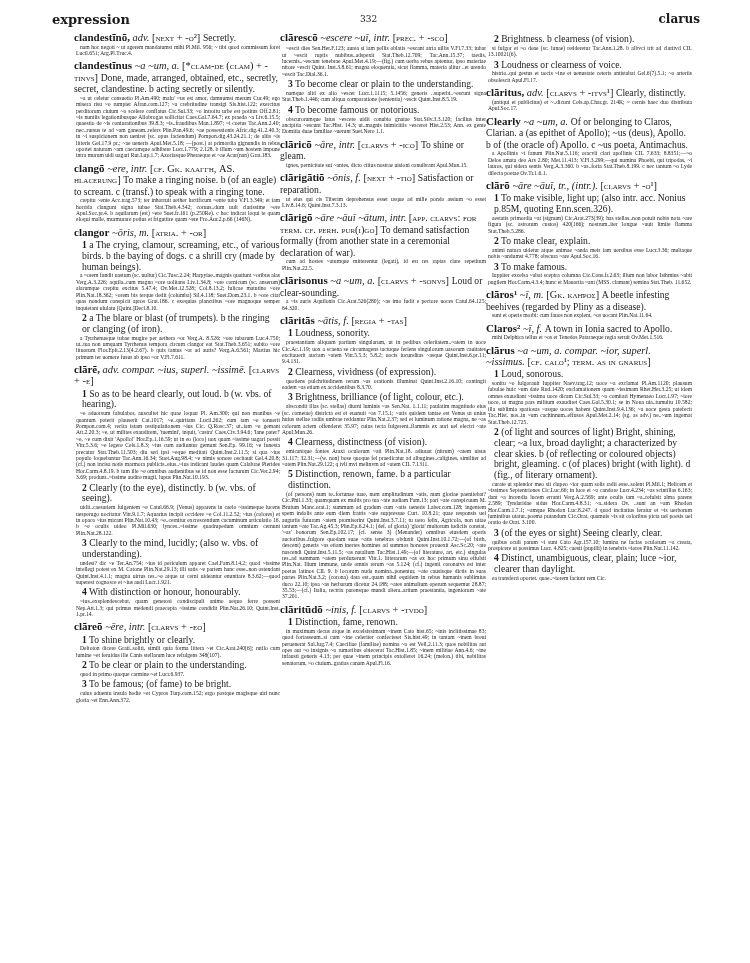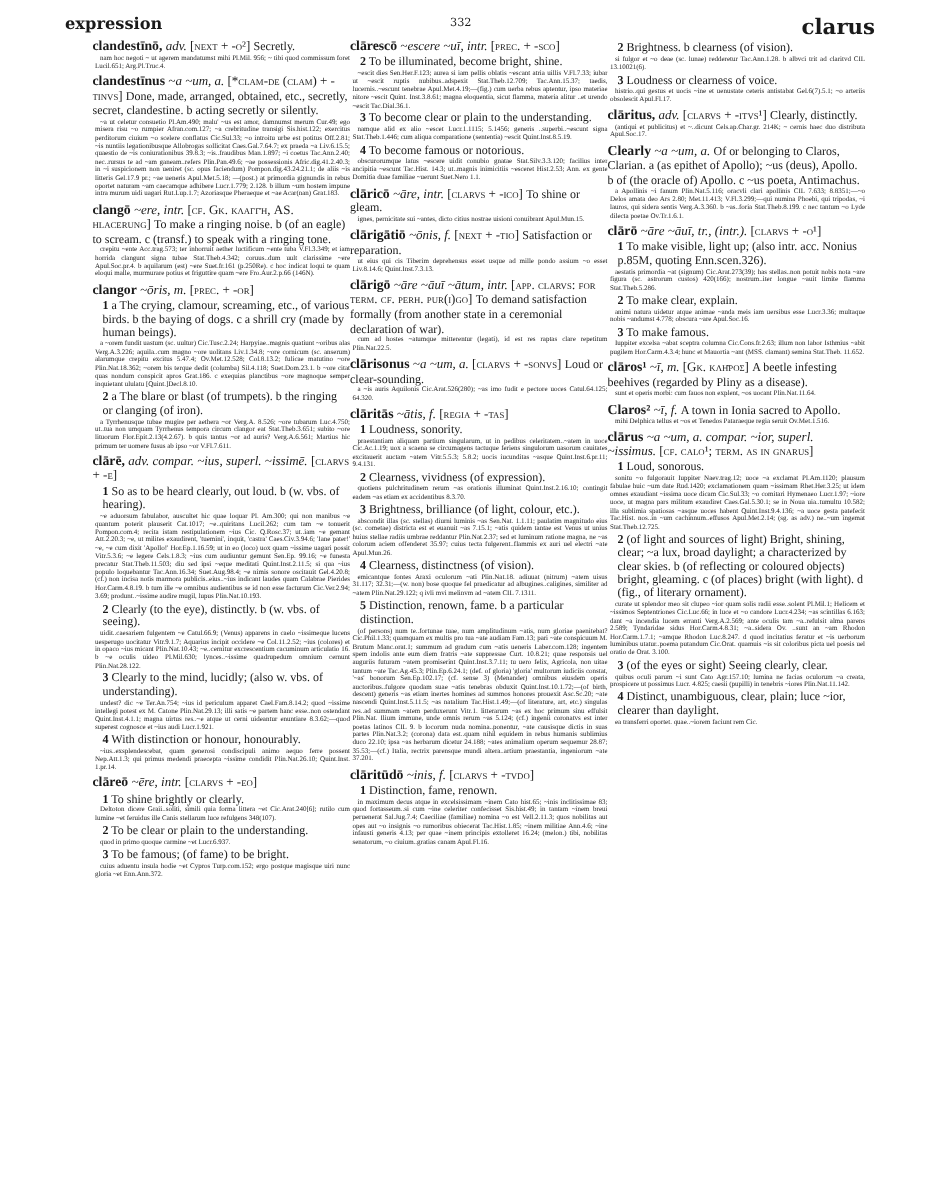--- a/index.html
+++ b/index.html
@@ -1,20 +1,20 @@
 <!DOCTYPE html>
 <html><head>
 <meta charset="utf-8">
 <style>
   html, body { margin: 0; padding: 0; background: #ffffff; }
   body { width: 750px; height: 963px; overflow: hidden; position: relative; color: #1a1a1a; font-family: "DejaVu Serif", "Liberation Serif", serif; }
   .running-head { position: absolute; top: 12px; left: 0; width: 750px; height: 16px; }
   .rh-left { position: absolute; left: 52px; top: 0; font-weight: bold; font-size: 13px; }
   .rh-center { position: absolute; left: 360px; top: 2px; font-size: 9px; }
-  .rh-right { position: absolute; right: 50px; top: 0; font-weight: bold; font-size: 17px; }
+  .rh-right { position: absolute; right: 50px; top: 0; font-weight: bold; font-size: 12px; }
   .columns { position: absolute; top: 32px; left: 74px; width: 640px; height: 925px; display: flex; gap: 0; font-family: Liberation Serif, serif; }
   .col { width: 206px; overflow: hidden; }
   .entry { margin-bottom: 4px; }
   .head-line { font-size: 10.4px; line-height: 11.2px; }
   .hw { font-weight: bold; font-size: 11px; }
   .gram { font-style: italic; }
   .etym { font-variant: small-caps; }
   .def { font-size: 9.6px; line-height: 10.6px; }
   .sense { margin-top: 2px; }
   .sense-def { font-size: 9.6px; line-height: 10.8px; padding-left: 8px; text-indent: -0px; }
@@ -39,21 +39,21 @@
       </div>
       <div class="entry">
         <div class="head-line"><span class="hw">clandestīnus</span> <span class="gram">~a ~um, a.</span> <span class="etym">[*clam-de (clam) + -tinvs]</span> <span class="def">Done, made, arranged, obtained, etc., secretly, secret, clandestine. b acting secretly or silently.</span></div>
         <div class="cit cit-first">~a ut celetur consuetio Pl.Am.490; malu' ~us est amor, damnumst merum Cur.49; ego misera risu ~o rumpier Afran.com.127; ~a crebritudine transigi Sis.hist.122; exercitus perditorum ciuium ~o scelere conflatus Cic.Sul.33; ~o introitu urbe est potitus Off.2.81; ~is nuntiis legationibusque Allobrogas sollicitat Caes.Gal.7.64.7; ex praeda ~a Liv.6.15.5; quaestio de ~is coniurationibus 39.8.3; ~is..fraudibus Man.1.897; ~i coetus Tac.Ann.2.40; nec..rursus te ad ~am ganeam..refers Plin.Pan.49.6; ~ae possessionis Afric.dig.41.2.40.3; in ~i suspicionem non ueniret (sc. opus faciendum) Pompon.dig.43.24.21.1; de aliis ~is litteris Gel.17.9 pr.; ~ae ueneris Apul.Met.5.18; —(post.) at primordia gignundis in rebus oportet naturam ~am caecamque adhibere Lucr.1.779; 2.128. b illum ~um hostem impune intra murum uidi uagari Rut.Lup.1.7; Azoriasque Pheraeque et ~ae Acar(nan) Grat.183.</div>
       </div>
       <div class="entry">
         <div class="head-line"><span class="hw">clangō</span> <span class="gram">~ere, intr.</span> <span class="etym">[cf. Gk. κλαγγή, AS. hlacerung]</span> <span class="def">To make a ringing noise. b (of an eagle) to scream. c (transf.) to speak with a ringing tone.</span></div>
         <div class="cit cit-first">crepitu ~ente Acc.trag.573; ter inhorruit aether luctificum ~ente tuba V.Fl.3.349; et iam horrida clangunt signa tubae Stat.Theb.4.342; coruus..dum uult clarissime ~ere Apul.Soc.pr.4. b aquilarum (est) ~ere Suet.fr.161 (p.250Re). c hoc indicat loqui te quam eloqui malle, murmurare potius et friguttire quam ~ere Fro.Aur.2.p.66 (146N).</div>
       </div>
       <div class="entry">
-        <div class="head-line"><span class="hw">clangor</span> <span class="gram">~ōris, m.</span> <span class="etym">[prec. + -or]</span> </div>
+        <div class="head-line"><span class="hw">clangor</span> <span class="gram">~ōris, m.</span> <span class="etym">[atria. + -or]</span> </div>
         <div class="sense">
           <div class="sense-def"><span class="sense-num">1</span> <span>a The crying, clamour, screaming, etc., of various birds. b the baying of dogs. c a shrill cry (made by human beings).</span></div>
           <div class="cit cit-first">a ~orem fundit uastum (sc. uultur) Cic.Tusc.2.24; Harpyiae..magnis quatiunt ~oribus alas Verg.A.3.226; aquila..cum magno ~ore uolitans Liv.1.34.8; ~ore cornicum (sc. anserum) alarumque crepitu excitus 5.47.4; Ov.Met.12.528; Col.8.13.2; fulicae matutino ~ore Plin.Nat.18.362; ~orem bis terque dedit (columba) Sil.4.118; Suet.Dom.23.1. b ~ore citat quas nondum conspicit apros Grat.186. c exequias planctibus ~ore magnoque semper inquietant ululatu [Quint.]Decl.8.10.</div>
         </div>
         <div class="sense">
           <div class="sense-def"><span class="sense-num">2</span> <span>a The blare or blast (of trumpets). b the ringing or clanging (of iron).</span></div>
           <div class="cit cit-first">a Tyrrhenusque tubae mugire per aethera ~or Verg.A. 8.526; ~ore tubarum Luc.4.750; ut..tua non umquam Tyrrhenus tempora circum clangor eat Stat.Theb.3.651; subito ~ore lituorum Flor.Epit.2.13(4.2.67). b quis tantus ~or ad auris? Verg.A.6.561; Martius hic primum ter uomere fusus ab ipso ~or V.Fl.7.611.</div>
         </div>
       </div>
       <div class="entry">
@@ -88,21 +88,20 @@
         <div class="sense">
           <div class="sense-def"><span class="sense-num">3</span> <span>To be famous; (of fame) to be bright.</span></div>
           <div class="cit cit-first">cuius aduentu insula hodie ~et Cypros Turp.com.152; ergo postque magisque uiri nunc gloria ~et Enn.Ann.372.</div>
         </div>
       </div>
     </div>
   <div class="col">
       <div class="entry">
         <div class="head-line"><span class="hw">clārescō</span> <span class="gram">~escere ~uī, intr.</span> <span class="etym">[prec. + -sco]</span> </div>
         <div class="sense">
-          <div class="sense-def"><span class="sense-num">2</span> <span>To be illuminated, become bright, shine.</span></div>
           <div class="cit cit-first">~escit dies Sen.Her.F.123; aurea si iam pellis oblatis ~escant atria uillis V.Fl.7.33; iubar ut ~escit ruptis nubibus..adspexit Stat.Theb.12.709; Tac.Ann.15.37; taedis, lucernis..~escunt tenebrae Apul.Met.4.19;—(fig.) cum uerba rebus aptentur, ipso materiae nitore ~escit Quint. Inst.3.8.61; magna eloquentia, sicut flamma, materia alitur ..et urendo ~escit Tac.Dial.36.1.</div>
         </div>
         <div class="sense">
           <div class="sense-def"><span class="sense-num">3</span> <span>To become clear or plain to the understanding.</span></div>
           <div class="cit cit-first">namque alid ex alio ~escet Lucr.1.1115; 5.1456; generis ..superbi..~escunt signa Stat.Theb.1.446; cum aliqua comparatione (sententia) ~escit Quint.Inst.8.5.19.</div>
         </div>
         <div class="sense">
           <div class="sense-def"><span class="sense-num">4</span> <span>To become famous or notorious.</span></div>
           <div class="cit cit-first">obscurorumque latus ~escere uidit conubio gnatae Stat.Silv.3.3.120; facilius inter ancipitia ~escunt Tac.Hist. 14.3; ut..magnis inimicitiis ~esceret Hist.2.53; Ann. ex gente Domitia duae familiae ~uerunt Suet.Nero 1.1.</div>
         </div>

